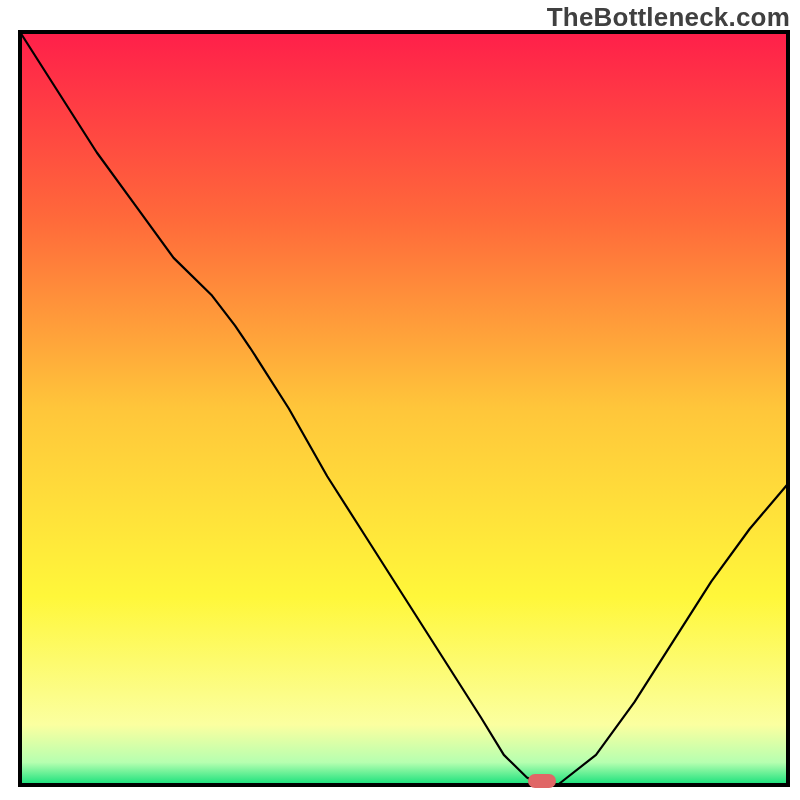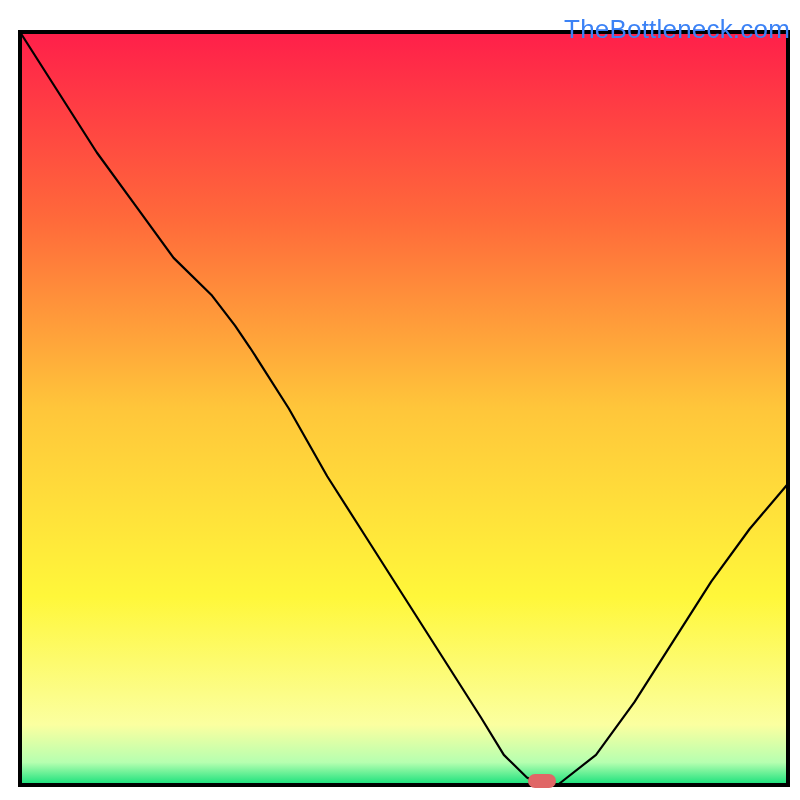--- a/index.html
+++ b/index.html
@@ -10,26 +10,26 @@
     background: #ffffff;
     overflow: hidden;
   }
   .chart-container {
     position: relative;
     width: 800px;
     height: 800px;
   }
   .watermark {
     position: absolute;
-    top: 14px;
+    top: 2px;
     right: 10px;
     font-family: Arial, Helvetica, sans-serif;
     font-size: 26px;
-    font-weight: 400;
-    color: #3b82f6;
+    font-weight: 700;
+    color: #404040;
     z-index: 10;
     letter-spacing: 0.2px;
   }
   svg.plot {
     position: absolute;
     left: 0;
     top: 0;
     width: 800px;
     height: 800px;
   }

